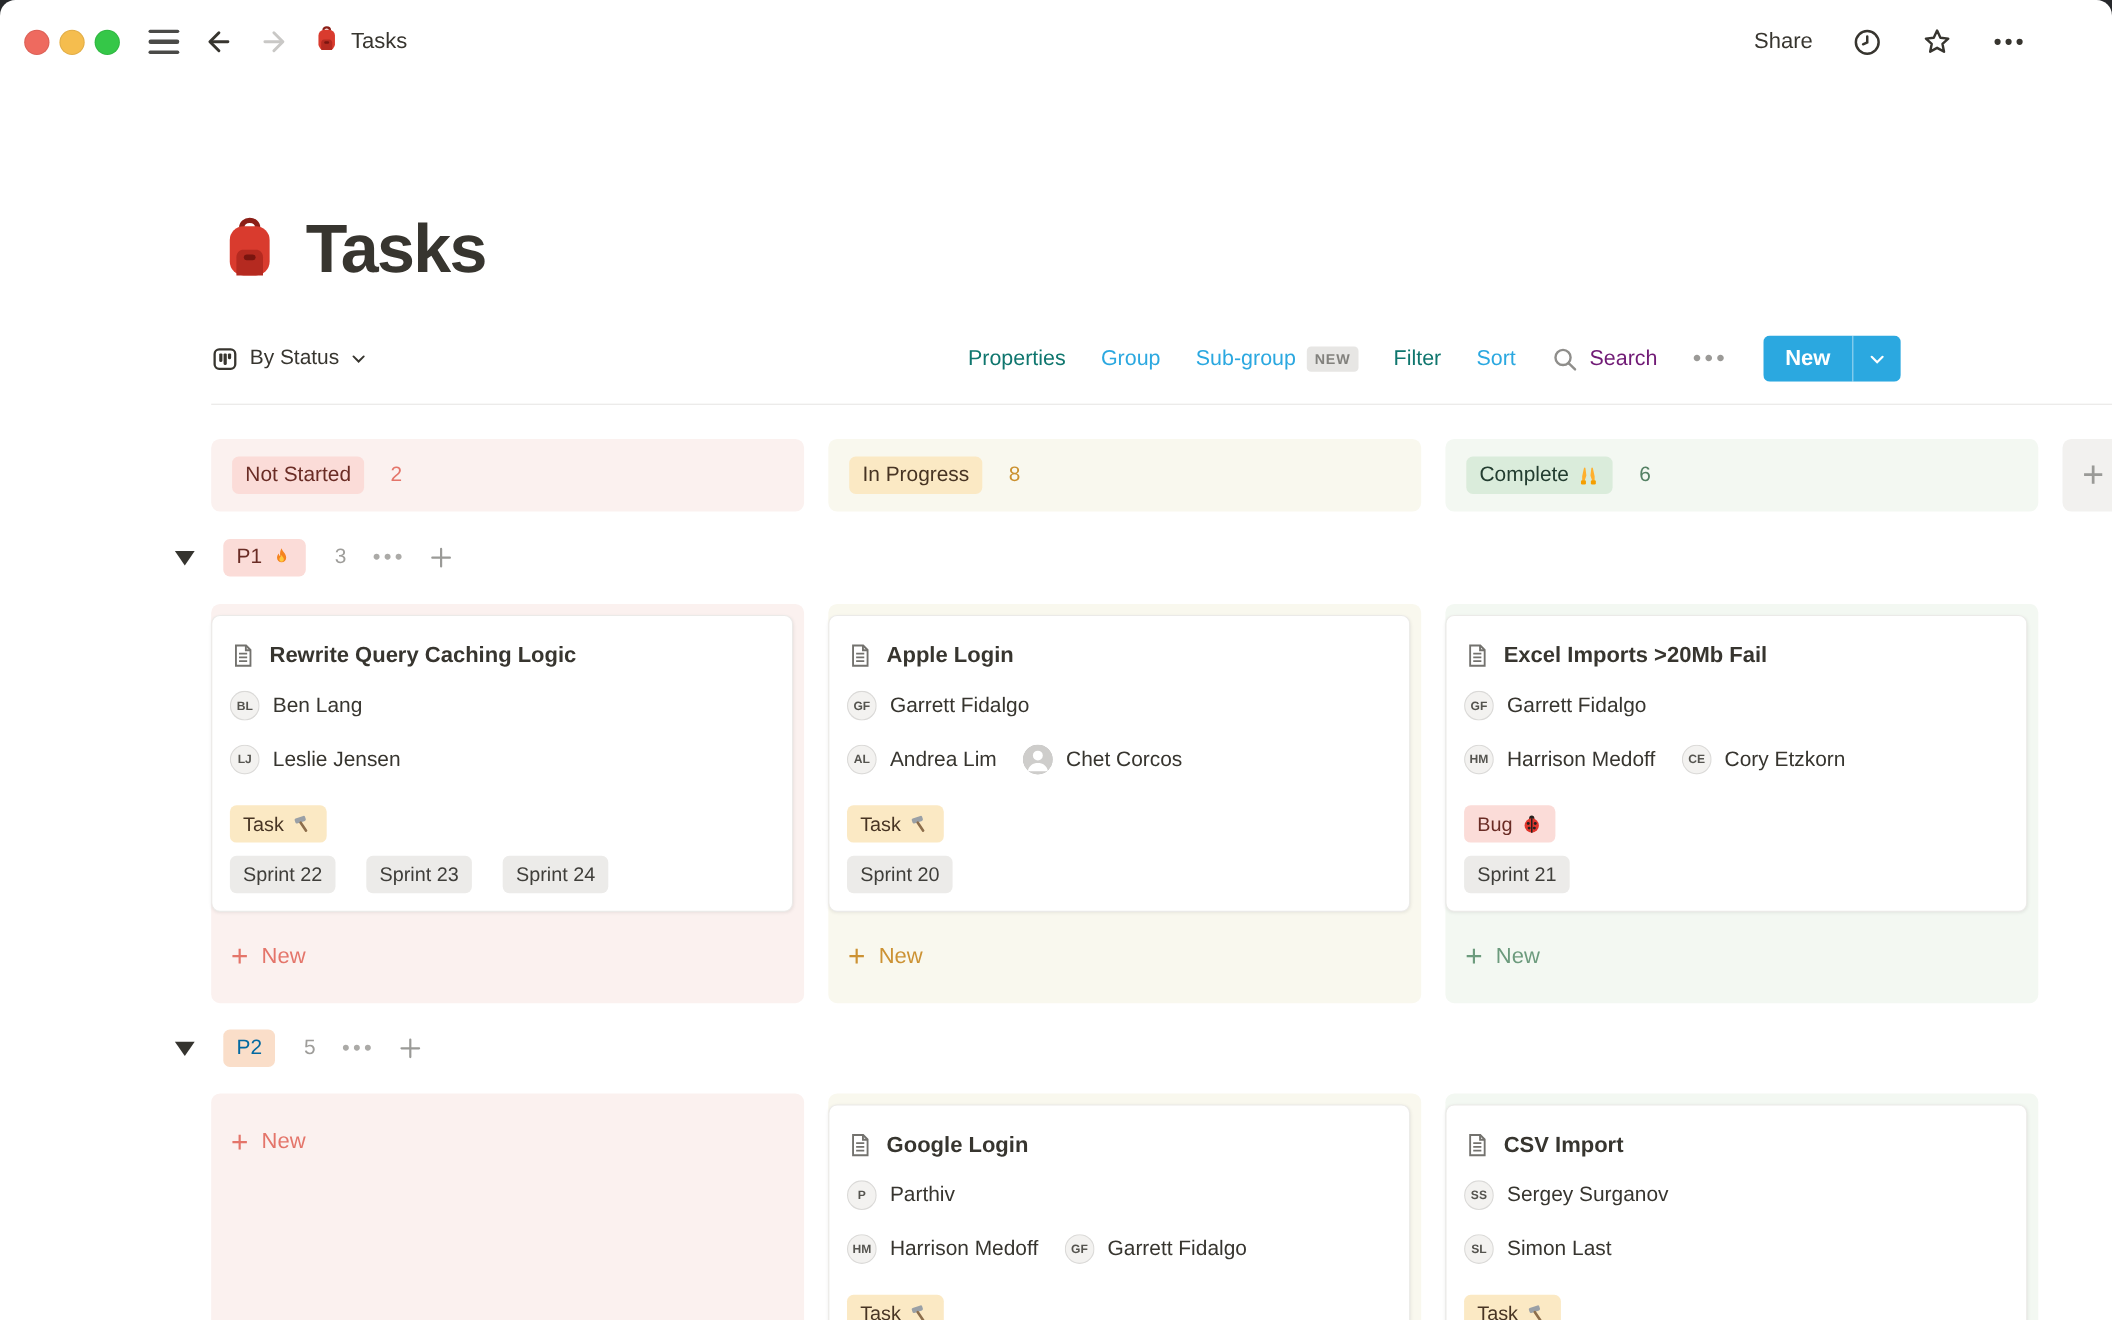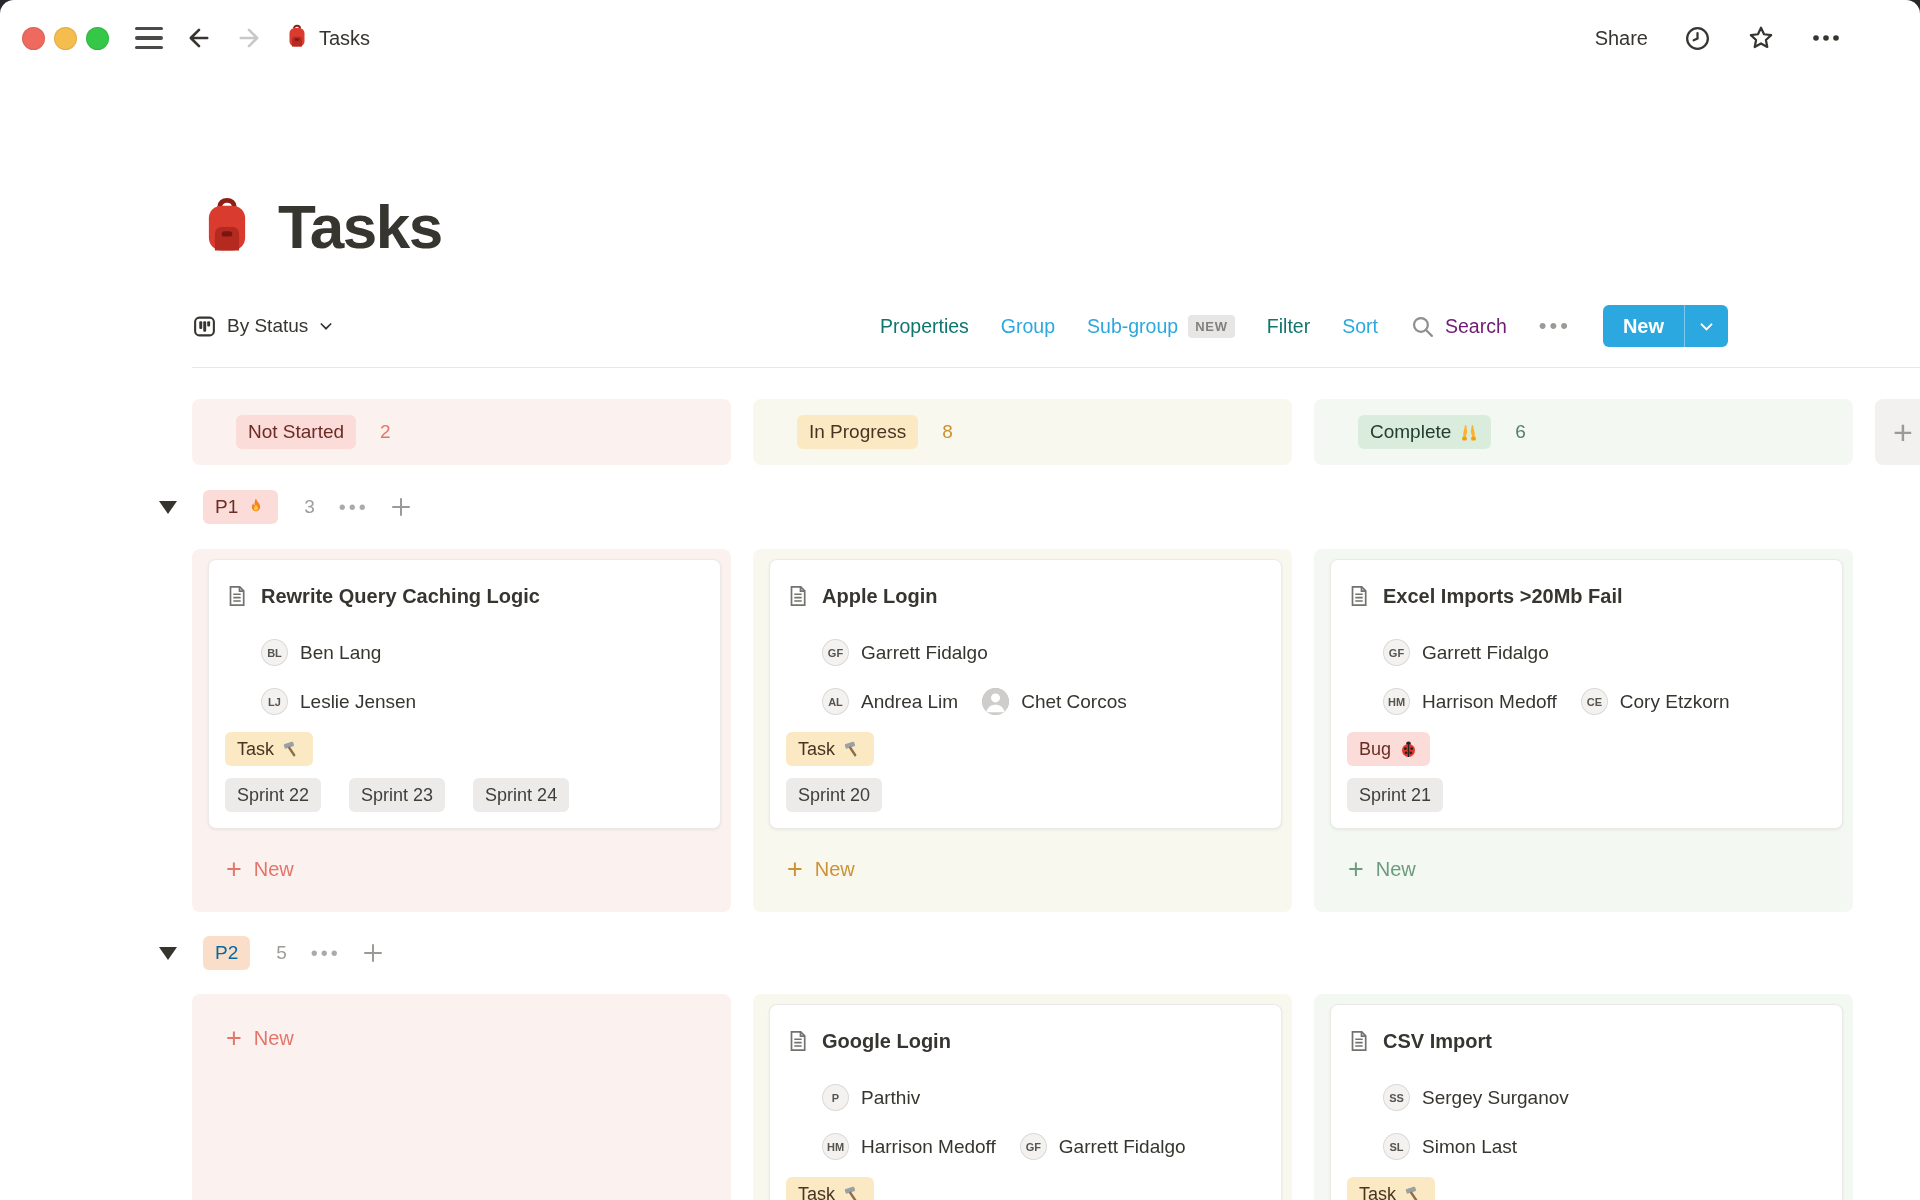--- a/index.html
+++ b/index.html
@@ -33,43 +33,43 @@
   .vt-dots{color:#9B9A97;letter-spacing:3px;font-size:22px;cursor:pointer;}
   .new-btn{display:flex;align-items:stretch;height:42px;border-radius:6px;overflow:hidden;cursor:pointer;}
   .new-btn .main{background:#2BA8E0;color:#fff;font-size:20px;font-weight:700;display:flex;align-items:center;padding:0 20px;}
   .new-btn .arrow{background:#2BA8E0;border-left:1px solid rgba(255,255,255,.38);display:flex;align-items:center;padding:0 13px;}
   .divider{margin-left:192px;height:1px;background:#E8E7E5;margin-top:19px;}
 
   
   .board{margin-left:192px;margin-top:31px;}
   .row{display:flex;gap:22px;}
   .colw{width:539px;flex:0 0 539px;box-sizing:border-box;}
-  .col-header{height:66px;border-radius:8px;display:flex;align-items:center;padding-left:44px;}
+  .col-header{height:66px;border-radius:8px;display:flex;align-items:center;padding-left:19px;}
   .bg-red{background:#FBF1EF;} .bg-yellow{background:#F9F8EE;} .bg-green{background:#F3F8F2;}
   .chip{height:34px;border-radius:6px;padding:0 12px;font-size:19px;display:inline-flex;align-items:center;gap:8px;white-space:nowrap;}
   .c-red{background:#FBDCD8;color:#6A2C25;} .c-yellow{background:#FBE9C4;color:#473423;}
   .c-green{background:#DAECDB;color:#233D30;} .c-orange{background:#FADEC9;color:#0369a1;} .c-gray{background:#ECEBE9;color:#3F3E3A;}
   .col-count{margin-left:24px;font-size:19px;}
   .cnt-red{color:#E4756A;} .cnt-yellow{color:#CB912F;} .cnt-green{color:#548164;}
   .add-col{width:180px;flex:0 0 180px;height:66px;border-radius:8px;background:#F2F1EF;display:flex;align-items:center;padding-left:18px;box-sizing:border-box;cursor:pointer;}
 
   .group-row{height:84px;display:flex;align-items:center;margin-left:-33px;}
   .group-row.second{height:82px;}
   .tri{width:0;height:0;border-left:9px solid transparent;border-right:9px solid transparent;border-top:13px solid #35342F;cursor:pointer;}
   .group-chip{margin-left:26px;cursor:pointer;}
   .group-count{margin-left:26px;font-size:19px;color:#9E9D9A;}
   .group-dots{margin-left:24px;color:#ABAAA7;font-size:20px;letter-spacing:3px;cursor:pointer;}
   .group-plus{margin-left:20px;cursor:pointer;display:flex;align-items:center;}
 
-  .col-body{border-radius:8px;padding:10px 10px 18px 16px;}
+  .col-body{border-radius:8px;padding:10px 10px 18px 0;}
   .col-body.p1{height:363px;} .col-body.p2{height:420px;}
   .card{background:#fff;border:1px solid #EBEAE8;border-radius:8px;box-shadow:0 1px 3px rgba(15,15,15,.07);padding:16px 16px 16px 16px;cursor:pointer;}
   .card-title-row{display:flex;align-items:center;gap:12px;height:40px;margin-bottom:12px;}
   .card-title{font-size:20px;font-weight:600;color:#37352F;}
-  .person-row{display:flex;align-items:center;gap:24px;height:49px;margin-left:36px;}
+  .person-row{display:flex;align-items:flex-start;gap:24px;height:49px;}
   .person{display:flex;align-items:center;gap:12px;}
   .avatar{width:27px;height:27px;border-radius:50%;background:#F3F2F0;box-shadow:inset 0 0 0 1px rgba(0,0,0,.1);display:flex;align-items:center;justify-content:center;font-size:11px;font-weight:700;color:#55544F;overflow:hidden;flex:0 0 27px;}
   .avatar.default{background:#D5D4D2;}
   .person-name{font-size:19px;color:#37352F;}
   .tag-row{margin-top:6px;display:flex;}
   .tag-chip{font-size:18px;}
   .sprint-row{margin-top:12px;display:flex;gap:28px;}
   .sprint-chip{font-size:18px;}
   .new-row{display:flex;align-items:center;gap:12px;height:44px;margin-top:18px;padding-left:18px;font-size:20px;cursor:pointer;}
   .new-row.attop{margin-top:12px;}

